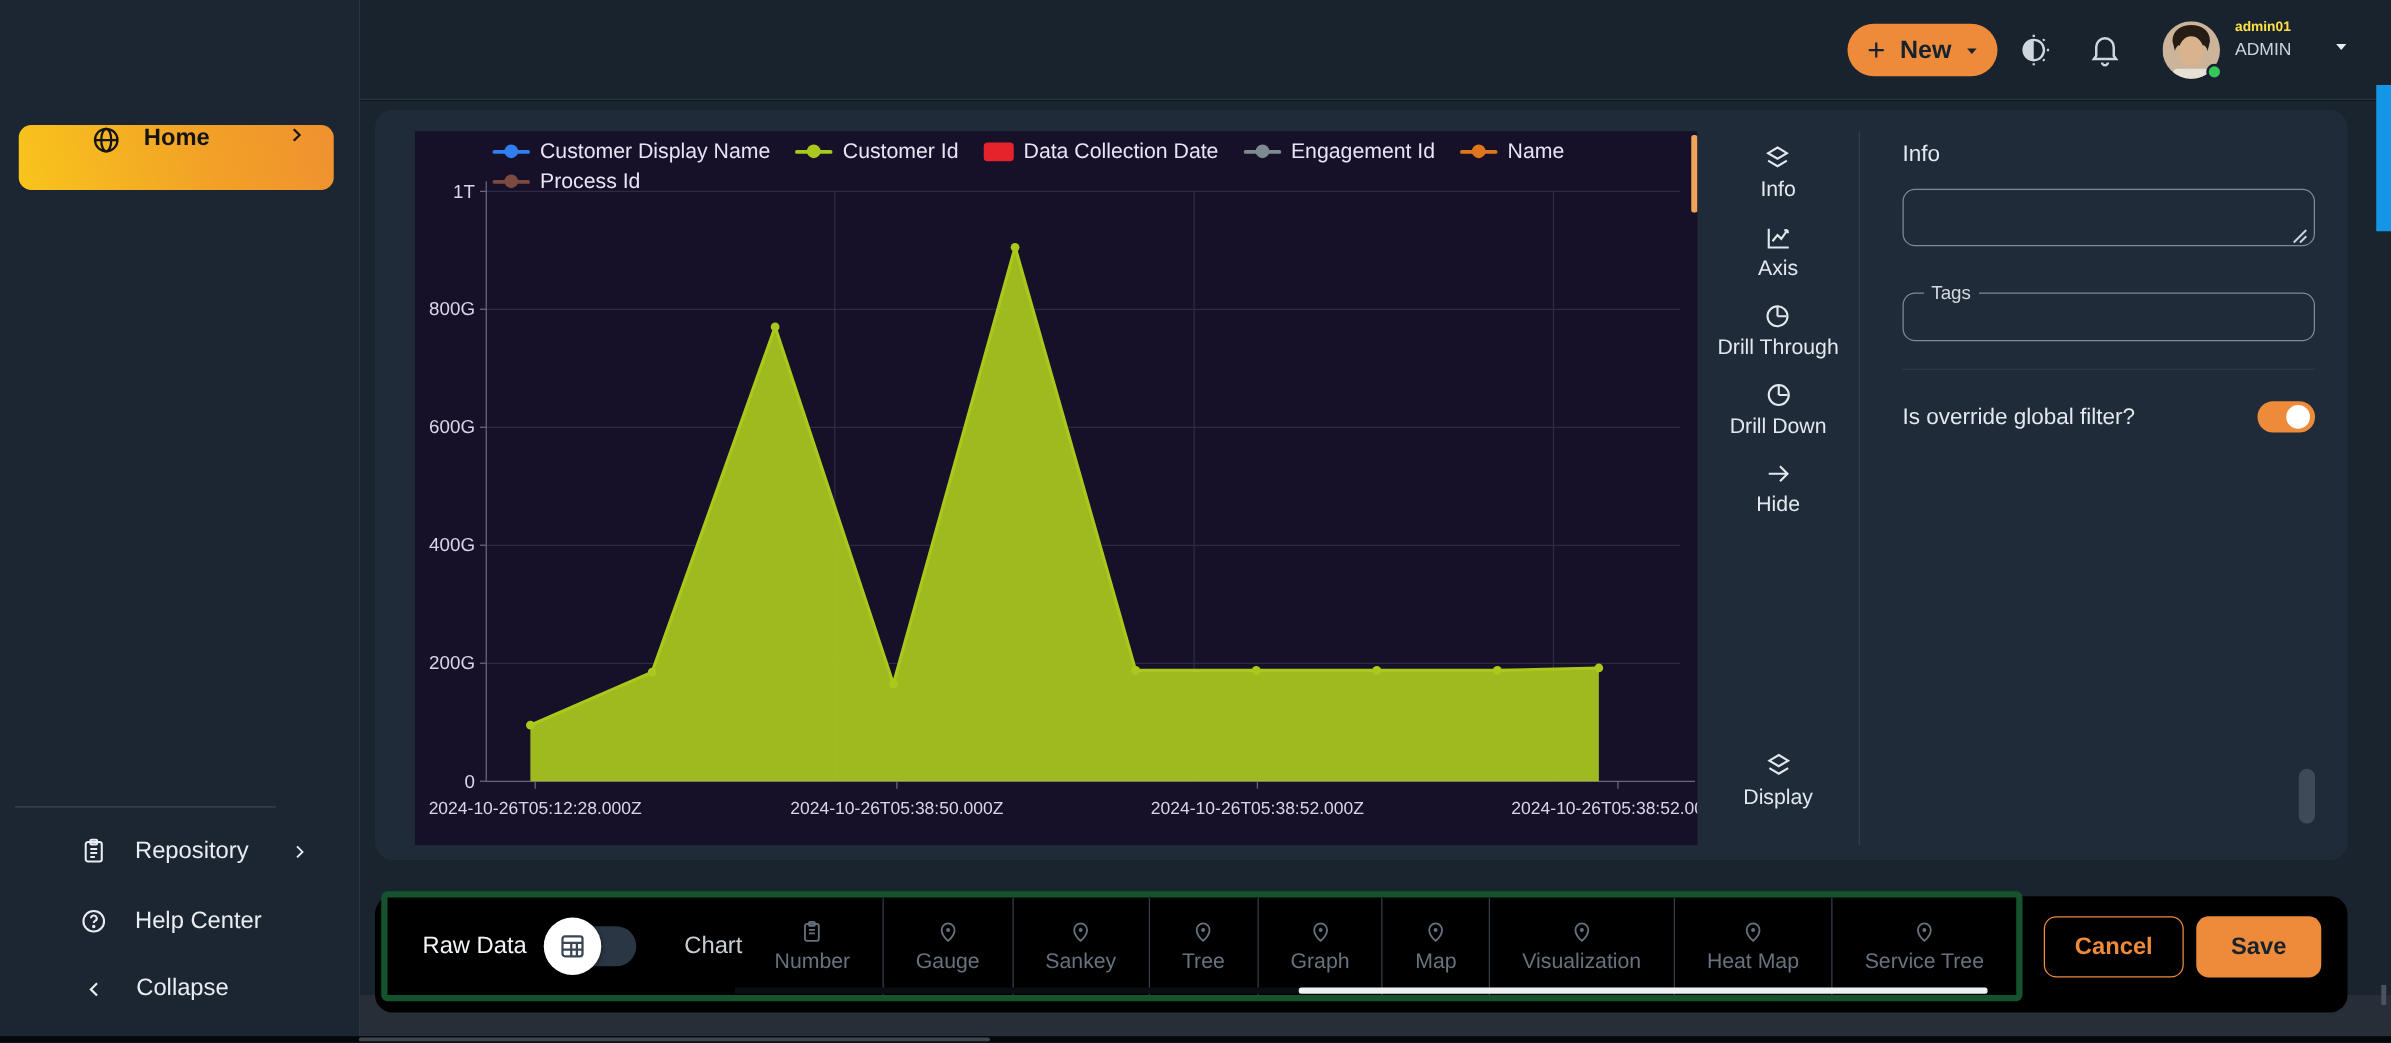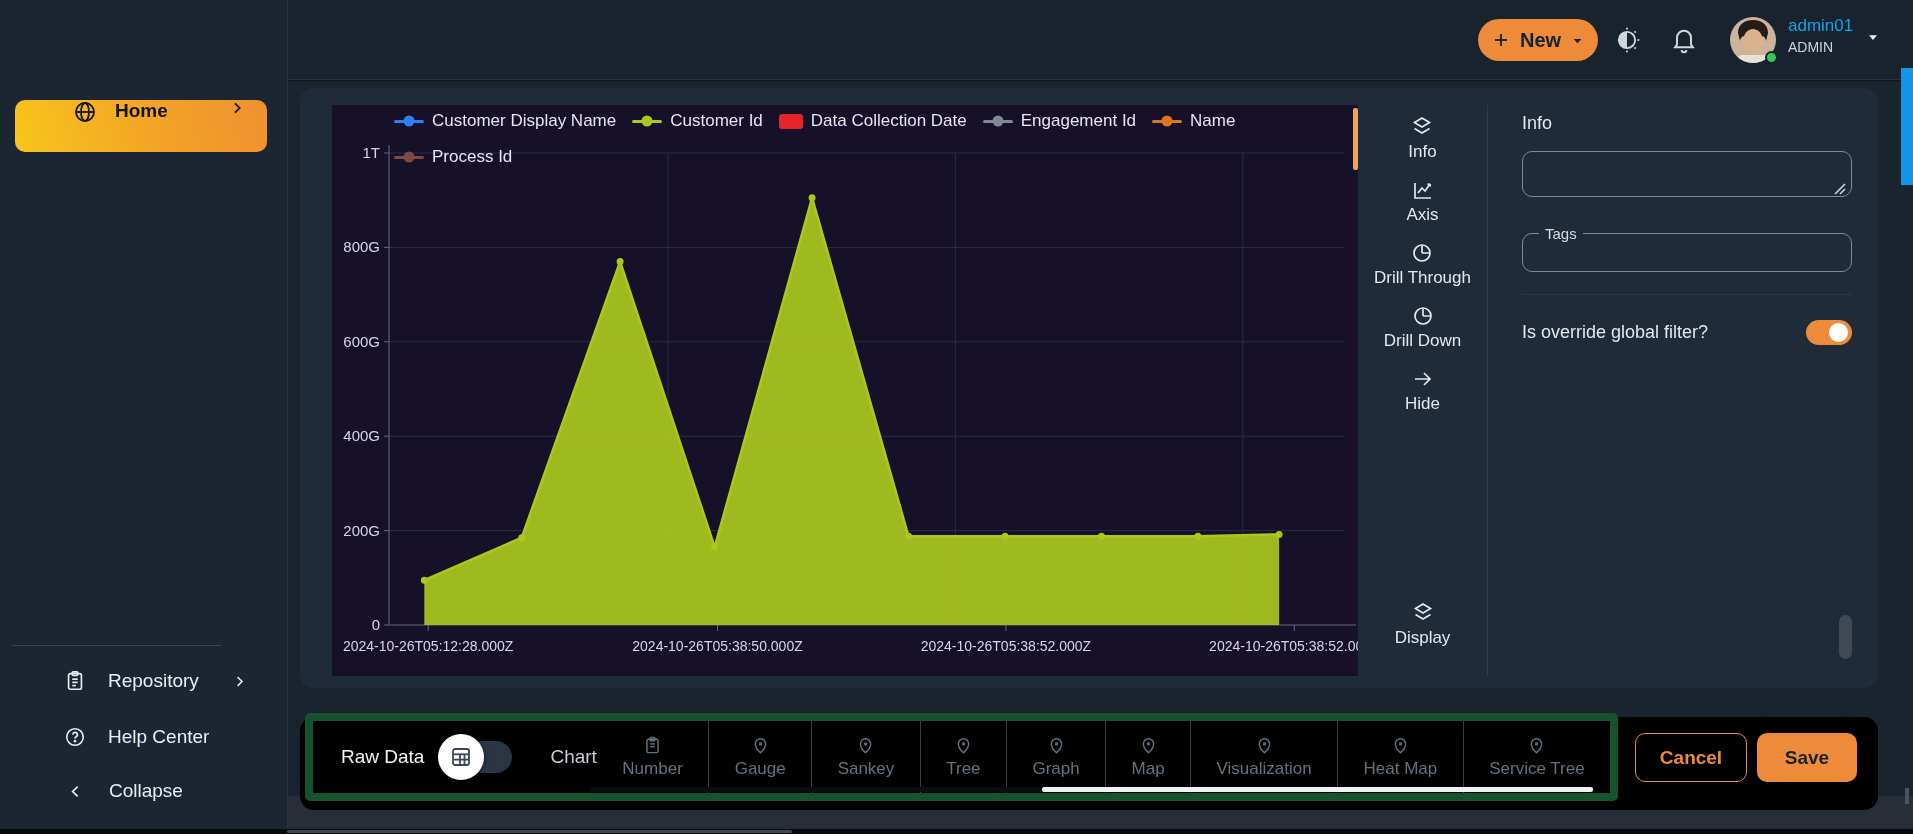--- a/index.html
+++ b/index.html
@@ -30,39 +30,39 @@
   .topbar { position:absolute; left:288px; top:0; width:1625px; height:80px; background:#19232d;
     border-bottom:1px solid #27323e; z-index:3; }
   .new-btn { position:absolute; left:1190px; top:19px; width:120px; height:42px; border-radius:21px;
     background:#ee8b3a; color:#16222e; display:flex; align-items:center; justify-content:center;
     gap:10px; font-size:20px; font-weight:600; cursor:pointer; }
   .tb-icon { position:absolute; top:26px; color:#cfd6dd; cursor:pointer; }
   .avatar-wrap { position:absolute; left:1442px; top:17px; width:46px; height:46px; cursor:pointer; }
   .avatar-wrap .dot { position:absolute; right:-2px; bottom:-1px; width:13px; height:13px; border-radius:50%;
     background:#35c759; border:2px solid #19232d; }
   .user-block { position:absolute; left:1500px; top:16px; cursor:pointer; }
-  .user-name { color:#0ea5e9; font-size:17px; font-weight:400; }
+  .user-name { color:#fde047; font-size:11px; font-weight:700; }
   .user-role { color:#ccd4dc; font-size:14px; margin-top:3px; }
   .user-caret { position:absolute; left:1578px; top:30px; color:#e8edf2; }
 
   
   .main-bg { position:absolute; left:288px; top:81px; width:1625px; height:715px; background:#1a242e; z-index:1; }
   .bottom-band { position:absolute; left:288px; top:796px; width:1625px; height:33px; background:#272e37; z-index:1; }
   .bottom-strip { position:absolute; left:0; top:829px; width:1913px; height:5px; background:#05080b; z-index:6; }
   .hscroll-thumb { position:absolute; left:287px; top:830px; width:505px; height:3px; background:#3f474f; border-radius:2px; z-index:7; }
   .page-vscroll { position:absolute; left:1901px; top:68px; width:12px; height:117px; background:#1496e8; z-index:7; }
 
   
   .card { position:absolute; left:300px; top:88px; width:1578px; height:600px; background:#1f2b38;
     border-radius:14px; z-index:2; }
   .chart-panel { position:absolute; left:32px; top:17px; width:1026px; height:571px; background:#161129; overflow:hidden; }
   .chart-svg { position:absolute; left:0; top:0; }
   .chart-thumb { position:absolute; right:0; top:3px; width:5px; height:62px; background:#f0a35b; border-radius:2px; }
   .legend { position:absolute; left:0; top:6px; width:1026px; padding:0 92px 0 62px; display:flex;
-    flex-wrap:wrap; column-gap:20px; row-gap:4px;gap:16px; }
+    flex-wrap:wrap; column-gap:20px; row-gap:4px; }
   .legend-item { display:flex; align-items:center; gap:8px; color:#e8e4f4; font-size:17px; white-space:nowrap; cursor:pointer; }
   .m-line { position:relative; width:30px; height:3px; border-radius:2px; background:var(--c); }
   .m-line::after { content:""; position:absolute; left:50%; top:50%; transform:translate(-50%,-50%);
     width:11px; height:11px; border-radius:50%; background:var(--c); }
   .m-rect { width:24px; height:15px; border-radius:3px; }
 
   
   .rail { position:absolute; left:1058px; top:17px; width:130px; height:571px; display:flex; flex-direction:column;
     align-items:center; border-right:1px solid #333e4a; padding-top:10px; }
   .rail-item { display:flex; flex-direction:column; align-items:center; gap:3px; color:#e2e8ee;
@@ -85,21 +85,21 @@
   .props-sep { width:330px; border-top:1px solid #2d3845; margin-top:22px; }
   .override-row { width:330px; margin-top:25px; display:flex; align-items:center; justify-content:space-between; }
   .override-row .q { font-size:18px; }
   .switch-on { position:relative; width:46px; height:25px; border-radius:13px; background:#ee8b3a; cursor:pointer; }
   .switch-on .knob { position:absolute; right:4px; top:3px; width:19px; height:19px; border-radius:50%; background:#ffffff; }
   .panel-scroll-thumb { position:absolute; right:26px; top:527px; width:13px; height:44px; background:#3f4a56; border-radius:7px; }
 
   
   .toolbar { position:absolute; left:300px; top:717px; width:1578px; height:93px; background:#000000;
     border-radius:14px; z-index:2; }
-  .blue-frame { position:absolute; left:305px; top:713px; width:1313px; height:88px; border:8px solid #14532d;
+  .blue-frame { position:absolute; left:305px; top:713px; width:1313px; height:88px; border:5px solid #14532d;
     border-radius:5px; z-index:4; }
   .frame-row { position:absolute; left:0; top:0; width:100%; height:100%; display:flex; align-items:center; }
   .rawdata-lbl { margin-left:28px; font-size:19px; color:#f2f5f8; white-space:nowrap; }
   .raw-toggle { position:relative; margin-left:16px; width:72px; height:32px; border-radius:16px;
     background:#2a3644; cursor:pointer; flex:none; }
   .raw-toggle .knob { position:absolute; left:-2px; top:-7px; width:46px; height:46px; border-radius:50%;
     background:#ffffff; display:flex; align-items:center; justify-content:center; box-shadow:0 1px 4px rgba(0,0,0,.5); }
   .chart-tab { margin-left:38px; font-size:19px; color:#c6cdd4; cursor:pointer; white-space:nowrap; }
   .tabs-strip { margin-left:26px; width:1010px; overflow:hidden; display:flex; align-self:stretch; align-items:stretch; }
   .viz-tab { flex:1 1 auto; display:flex; flex-direction:column; align-items:center; justify-content:center;

